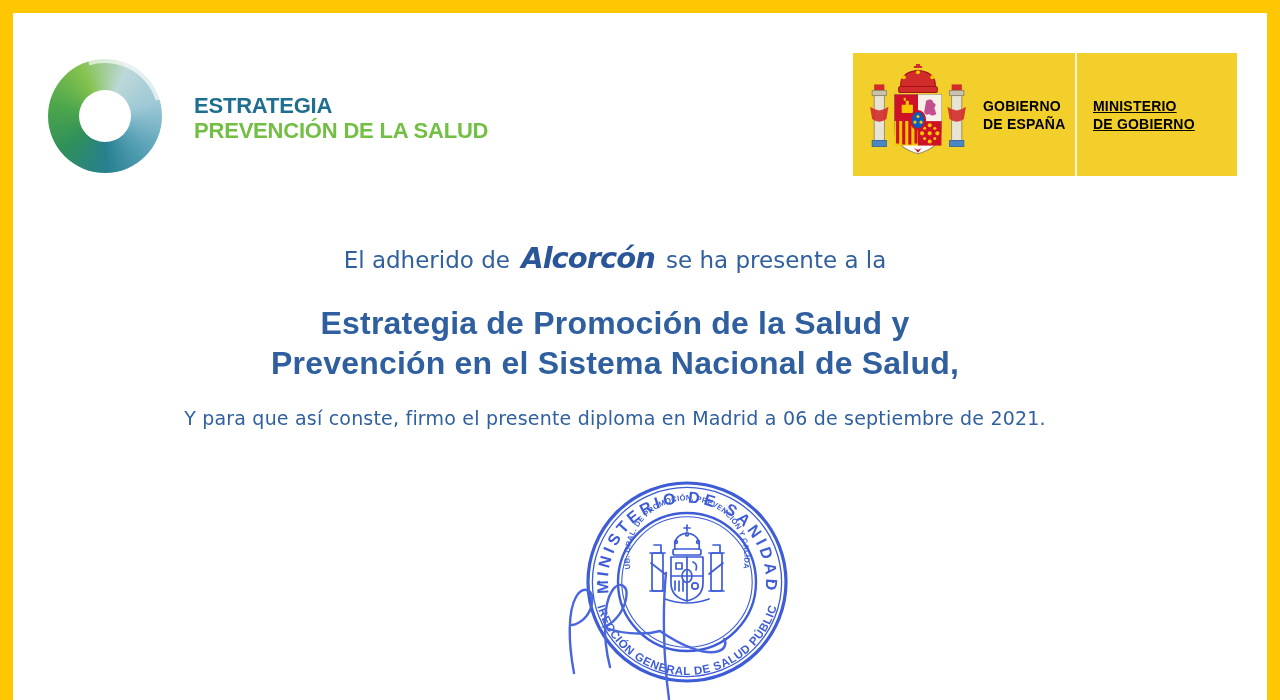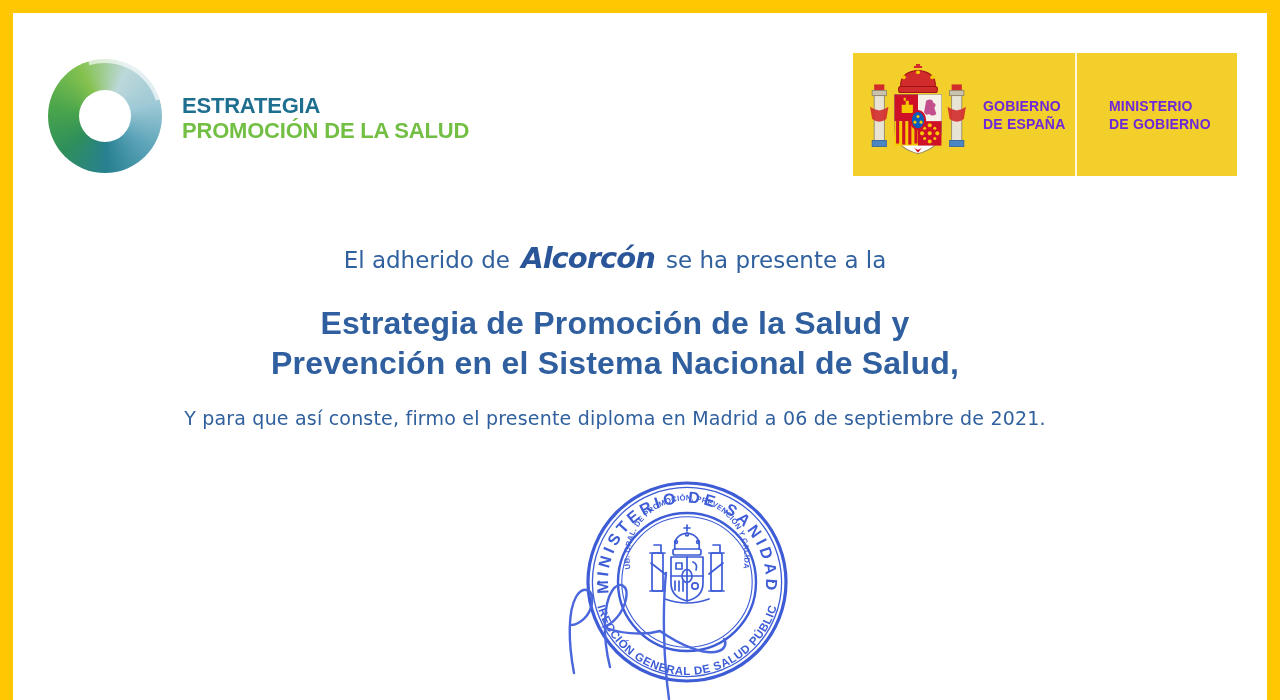--- a/index.html
+++ b/index.html
@@ -4,41 +4,41 @@
 <style>
   * { margin:0; padding:0; box-sizing:border-box; }
   body { background:#ffffff; }
   .page {
     position:relative; width:1280px; height:700px; background:#ffffff;
     border-top:13px solid #ffc701; border-left:13px solid #ffc701; border-right:13px solid #ffc701;
     overflow:hidden; font-family:"DejaVu Sans", sans-serif;
   }
 
   
-  .brand { position:absolute; left:35px; top:46px; display:flex; align-items:center; gap:20px; }
+  .brand { position:absolute; left:35px; top:46px; display:flex; align-items:center; gap:32px; }
   .swirl { position:relative; width:114px; height:114px; border-radius:50%;
     background:conic-gradient(from 230deg, #2f8f5b, #4ca64b, #85c24f, #bdd8da, #9ec9d6, #5ba3b8, #27808f, #2f8f5b);
   }
   .swirl::after { content:''; position:absolute; inset:27%; background:#ffffff; border-radius:50%; }
   .swirl::before { content:''; position:absolute; inset:-3px; border-radius:50%;
     border:7px solid transparent; border-top-color:rgba(255,255,255,.65); transform:rotate(28deg); }
   .brand-text { font-family:"Liberation Sans", sans-serif; font-weight:bold; font-size:22px;
     line-height:25px; letter-spacing:-0.2px; margin-top:4px; }
   .bt1 { color:#1e6e90; }
   .bt2 { color:#72bf44; }
   .bt3 { color:#107fa0; }
 
   
   .gov { position:absolute; left:840px; top:40px; width:384px; height:123px; background:#f2cf2a;
     display:flex; align-items:center; }
   .gov-left { display:flex; align-items:center; gap:14px; padding-left:14px; width:222px; }
   .gov-divider { width:2px; height:123px; background:#fdf6d8; }
   .gov-col { font-family:"Liberation Sans", sans-serif; font-weight:bold; font-size:14px;
-    line-height:18px; color:#6d28d9; letter-spacing:0.2px; }
-  .gov-right { padding-left:32px; }
+    line-height:18px; color:#000000; letter-spacing:0.2px; }
+  .gov-right { padding-left:16px;text-decoration:underline; }
 
   
   .content { position:absolute; left:0; right:0; top:228px; text-align:center; transform:translateX(-25px);
     color:#30609e; }
   .intro { font-size:23px; }
   .muni { font-size:29px; font-weight:bold; font-style:italic; letter-spacing:-1px; color:#2a5699; padding:0 4px; }
   .cert-title { font-family:"Liberation Sans", sans-serif; font-weight:bold; font-size:32px;
     line-height:40px; color:#2f5f9e; margin-top:28px; letter-spacing:0.2px; }
   .attest { font-size:19px; margin-top:24px; letter-spacing:0.2px; }
 
@@ -48,21 +48,21 @@
 </style>
 </head>
 <body>
 
 <div class="page">
 
   <div class="brand">
     <div class="swirl"></div>
     <div class="brand-text">
       <div class="bt1">ESTRATEGIA</div>
-      <div class="bt2">PROMOCIÓN DE LA SALUD</div>
+      <div class="bt2">PREVENCIÓN DE LA SALUD</div>
     </div>
   </div>
 
   <div class="gov">
     <div class="gov-left">
       <svg width="102" height="106" viewBox="0 0 100 104">
 
         <g>
           <rect x="7" y="22" width="10" height="6" fill="#d22b2b"></rect>
           <rect x="5" y="28" width="14" height="5" fill="#c9c2ae" stroke="#8a8268" stroke-width="0.8"></rect>

